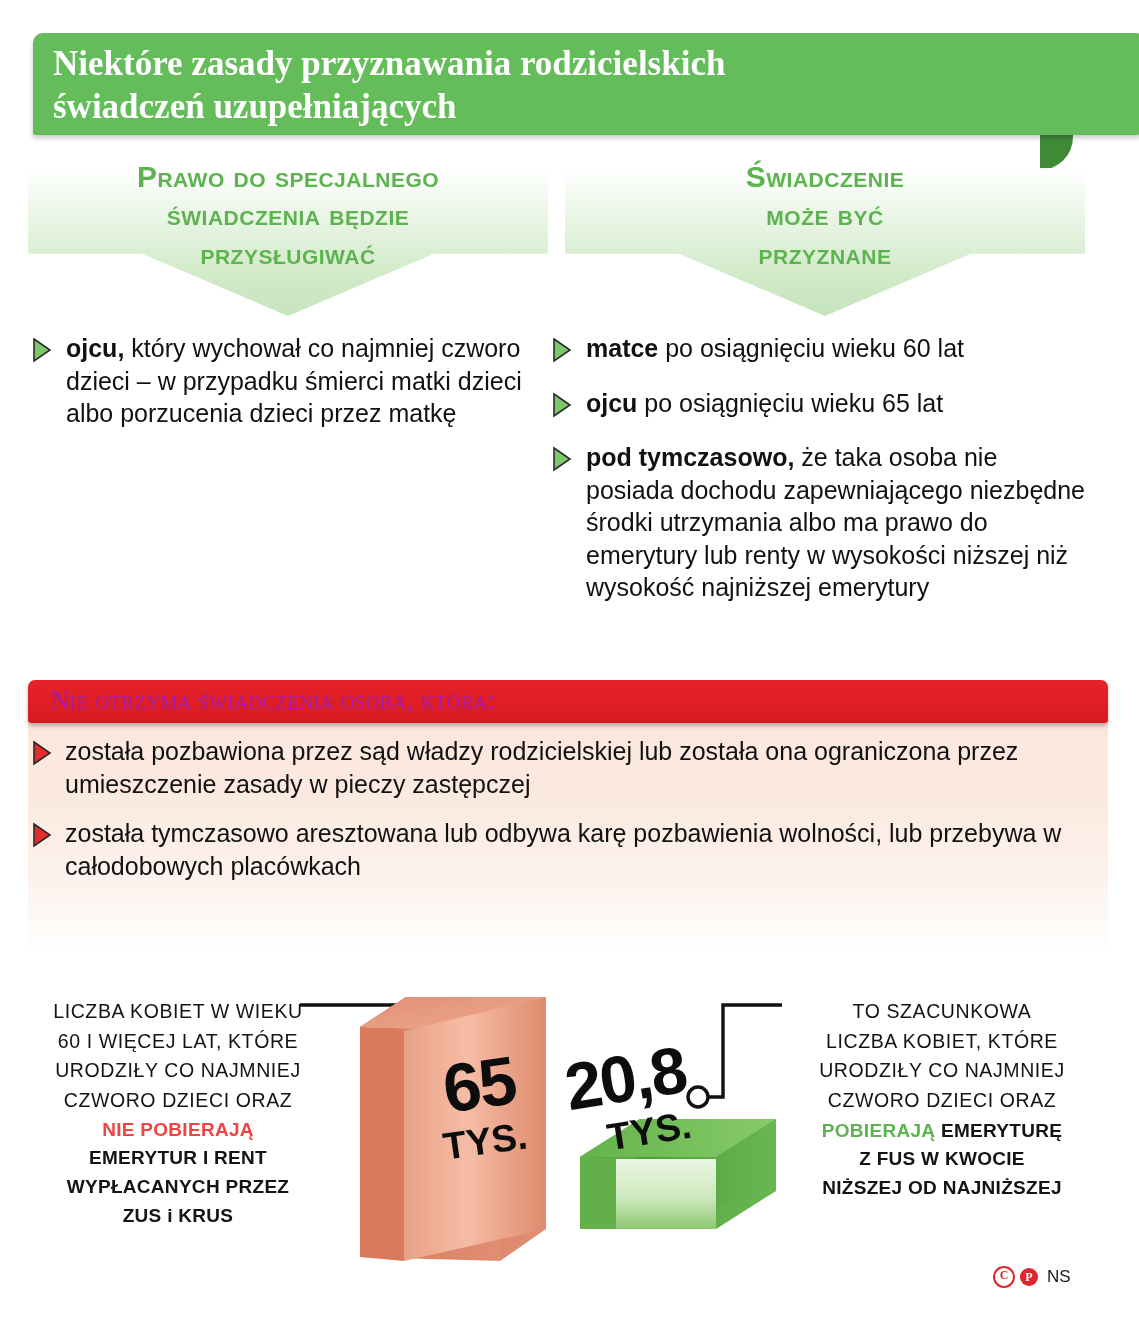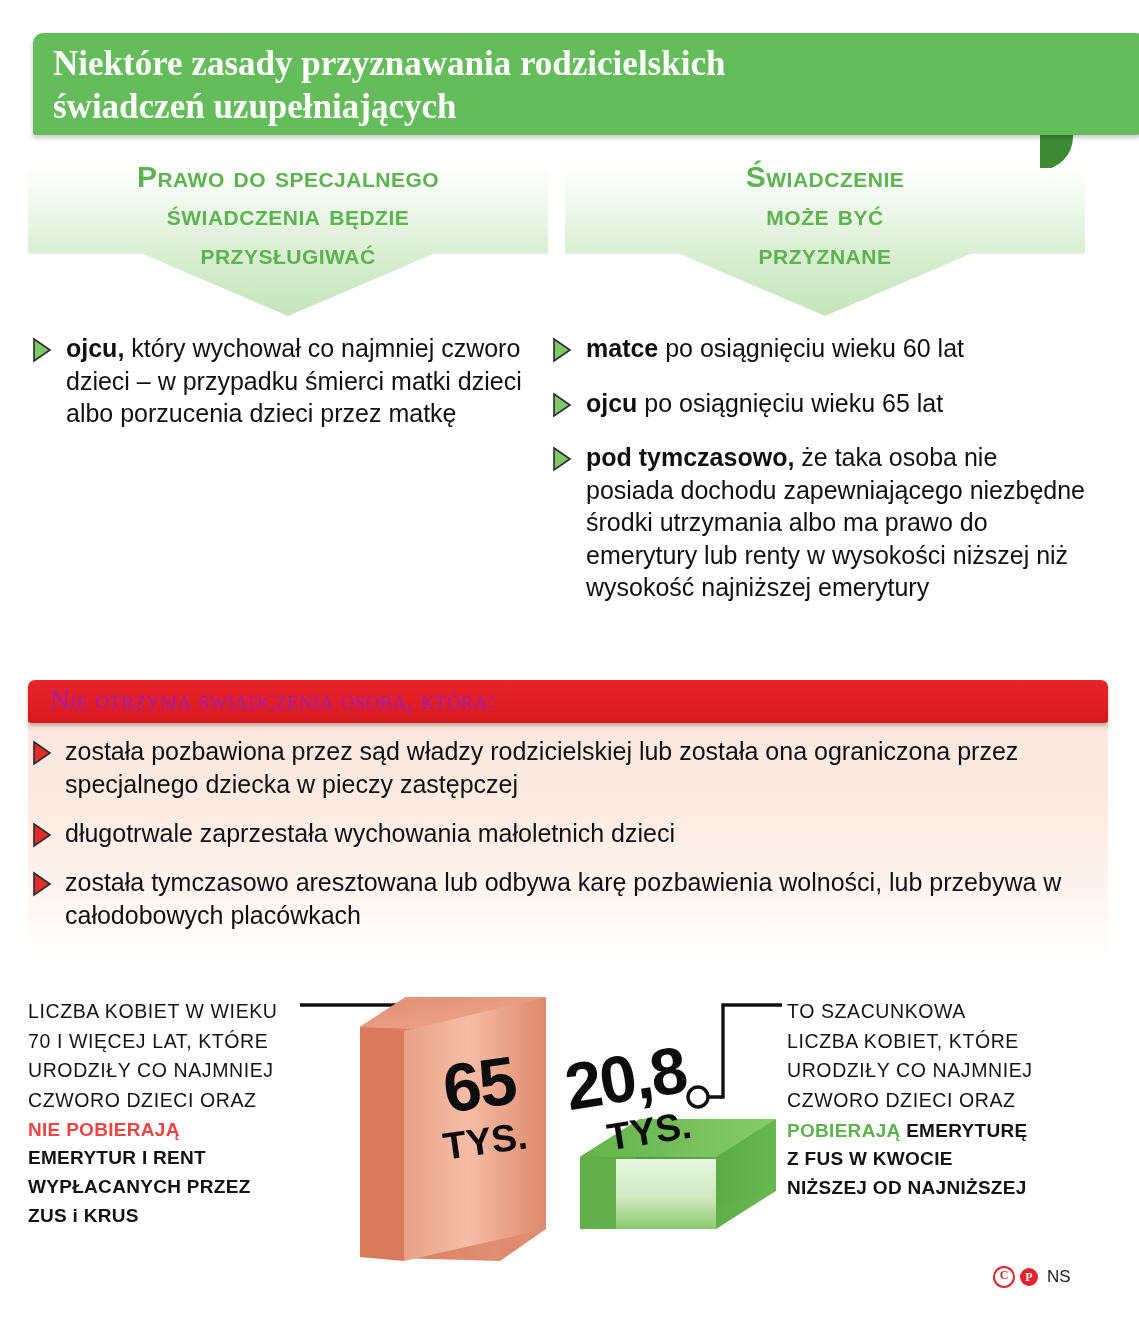--- a/index.html
+++ b/index.html
@@ -126,21 +126,21 @@
     line-height:1.52;
     letter-spacing:.6px;
     color:#141414;
   }
   .cap.left{left:28px;top:22px;width:300px;}
   .cap.right{left:787px;top:22px;width:310px;}
   .cap .thin{font-weight:400;}
   .cap .bold{font-weight:bold;font-size:19px;letter-spacing:.3px;}
   .cap .red{color:#ef4444;font-weight:bold;font-size:19px;letter-spacing:.3px;}
   .cap .grn{color:#5cb34f;font-weight:bold;font-size:19px;letter-spacing:.3px;}
-  .cap .ln{display:block;white-space:nowrap;}
+  .cap .ln{display:block;white-space:nowrap;text-align:center;}
 
   .connector{position:absolute;left:0;top:0;width:1139px;height:330px;pointer-events:none;}
 
   
   .box-orange{position:absolute;left:358px;top:20px;width:190px;height:270px;}
   .box-green{position:absolute;left:578px;top:140px;width:200px;height:130px;}
 
   .num{
     position:absolute;
     color:#0d0d0d;
@@ -259,46 +259,38 @@
   <div class="red-bar"></div>
   <div class="red-bar-text">Nie otrzyma świadczenia osoba, która:</div>
 
   <div class="red-list">
     <div class="red-item">
       <span class="tri">
         <svg width="20" height="26" viewBox="0 0 20 26">
             <polygon points="2,2 18,13 2,24" fill="#e62b2b" stroke="#2b2b2b" stroke-width="1.6"></polygon>
           </svg>
       </span>
-      <span>została pozbawiona przez sąd władzy rodzicielskiej lub została ona ograniczona przez specjalnego dziecka w pieczy zastępczej</span>
-    </div>
-    <div class="red-item">
-      <span class="tri">
-        <svg width="20" height="26" viewBox="0 0 20 26">
-            <polygon points="2,2 18,13 2,24" fill="#e62b2b" stroke="#2b2b2b" stroke-width="1.6"></polygon>
-          </svg>
-      </span>
-      <span>długotrwale zaprzestała wychowania małoletnich dzieci</span>
+      <span>została pozbawiona przez sąd władzy rodzicielskiej lub została ona ograniczona przez umieszczenie zasady w pieczy zastępczej</span>
     </div>
     <div class="red-item">
       <span class="tri">
         <svg width="20" height="26" viewBox="0 0 20 26">
             <polygon points="2,2 18,13 2,24" fill="#e62b2b" stroke="#2b2b2b" stroke-width="1.6"></polygon>
           </svg>
       </span>
       <span>została tymczasowo aresztowana lub odbywa karę pozbawienia wolności, lub przebywa w całodobowych placówkach</span>
     </div>
   </div>
 </div>
 
 <div class="chart">
 
   <div class="cap left">
     <span class="ln thin">LICZBA KOBIET W WIEKU</span>
-    <span class="ln thin">70 I WIĘCEJ LAT, KTÓRE</span>
+    <span class="ln thin">60 I WIĘCEJ LAT, KTÓRE</span>
     <span class="ln thin">URODZIŁY CO NAJMNIEJ</span>
     <span class="ln thin">CZWORO DZIECI ORAZ</span>
     <span class="ln red">NIE POBIERAJĄ</span>
     <span class="ln bold">EMERYTUR I RENT</span>
     <span class="ln bold">WYPŁACANYCH PRZEZ</span>
     <span class="ln bold">ZUS i KRUS</span>
   </div>
 
   <div class="cap right">
     <span class="ln thin">TO SZACUNKOWA</span>

